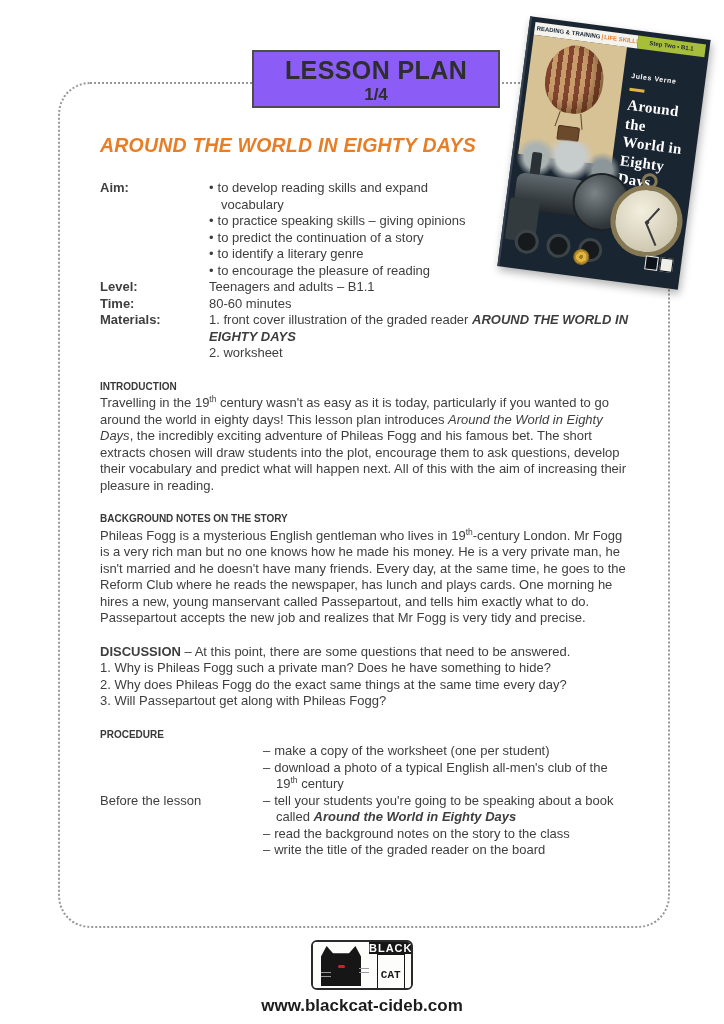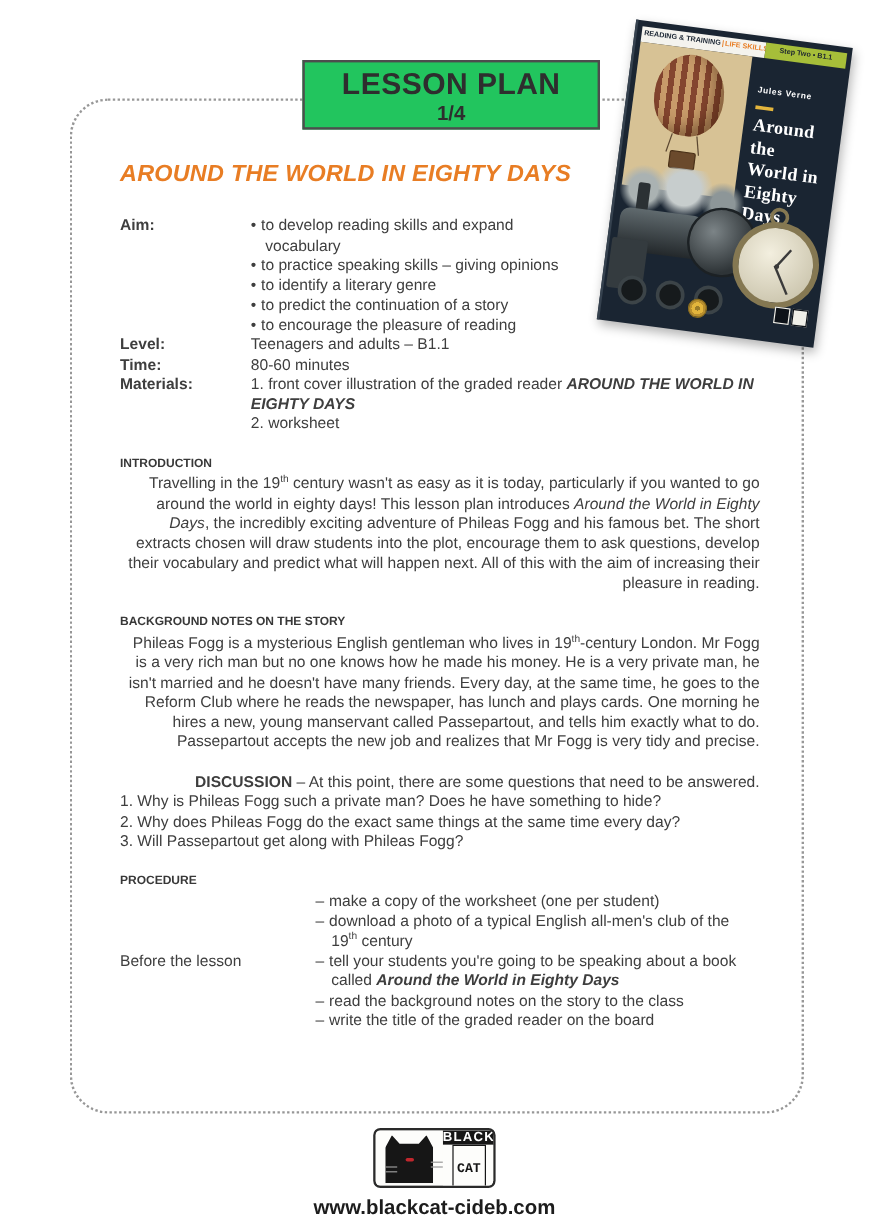--- a/index.html
+++ b/index.html
@@ -7,21 +7,21 @@
     width:724px;height:1024px;background:#ffffff;position:relative;overflow:hidden;
     font-family:"Liberation Sans",sans-serif;color:#3e3e3e;
   }
   
   .dotted-frame{
     position:absolute;left:58px;top:82px;width:612px;height:846px;
     border:2px dotted #979797;border-radius:32px;box-sizing:border-box;z-index:1;
   }
   
   .header-box{
-    position:absolute;left:252px;top:50px;width:248px;height:58px;background:#22c55e;
+    position:absolute;left:252px;top:50px;width:248px;height:58px;background:#8b5cf6;
     border:2px solid #4d4d4d;box-sizing:border-box;text-align:center;z-index:5;
   }
   .header-title{font-size:25px;font-weight:bold;color:#2e2e2e;margin-top:4px;letter-spacing:.4px;}
   .header-page{font-size:17px;font-weight:bold;color:#2e2e2e;margin-top:0px;}
   
   .content{position:absolute;left:100px;top:134px;width:533px;z-index:2;font-size:13px;line-height:16.5px;}
   .doc-title{
     margin:0 0 24px 0;font-size:19.5px;line-height:22px;font-weight:bold;font-style:italic;
     color:#E87D24;letter-spacing:.2px;
   }
@@ -29,21 +29,21 @@
   .meta-label{flex:0 0 109px;font-weight:bold;}
   .meta-value{flex:1;}
   .aims{width:285px;margin:0;padding:0;list-style:none;}
   .aims li{padding-left:12px;text-indent:-12px;}
   .bullet{margin-right:4px;}
   .bi{font-weight:bold;font-style:italic;}
   .it{font-style:italic;}
   sup{font-size:8.5px;vertical-align:super;line-height:0;}
   .section{margin-top:17px;}
   .section h3{margin:0;font-size:10px;font-weight:bold;color:#383838;}
-  .section p{margin:0;text-align:right;}
+  .section p{margin:0;}
   .q-list{margin:0;padding:0;list-style:none;}
   .proc-row{display:flex;align-items:center;}
   .proc-label{flex:0 0 163px;}
   .proc-steps{width:362px;margin:0;padding:0;list-style:none;}
   .proc-steps li{padding-left:13px;text-indent:-13px;}
   .dash{margin-right:4px;}
   
   .book{
     position:absolute;left:513px;top:27px;width:180px;height:252px;background:#1A2532;
     transform:rotate(7.5deg);z-index:6;box-shadow:2px 4px 9px rgba(0,0,0,.3);
@@ -187,22 +187,22 @@
 
 <div class="content">
   <h1 class="doc-title">AROUND THE WORLD IN EIGHTY DAYS</h1>
 
   <div class="meta">
     <div class="meta-row">
       <div class="meta-label">Aim:</div>
       <ul class="aims">
         <li><span class="bullet">•</span><span>to develop reading skills and expand vocabulary</span></li>
         <li><span class="bullet">•</span><span>to practice speaking skills – giving opinions</span></li>
+        <li><span class="bullet">•</span><span>to predict the continuation of a story</span></li>
         <li><span class="bullet">•</span><span>to identify a literary genre</span></li>
-        <li><span class="bullet">•</span><span>to predict the continuation of a story</span></li>
         <li><span class="bullet">•</span><span>to encourage the pleasure of reading</span></li>
       </ul>
     </div>
     <div class="meta-row">
       <div class="meta-label">Level:</div>
       <div class="meta-value">Teenagers and adults – B1.1</div>
     </div>
     <div class="meta-row">
       <div class="meta-label">Time:</div>
       <div class="meta-value">80-60 minutes</div>

